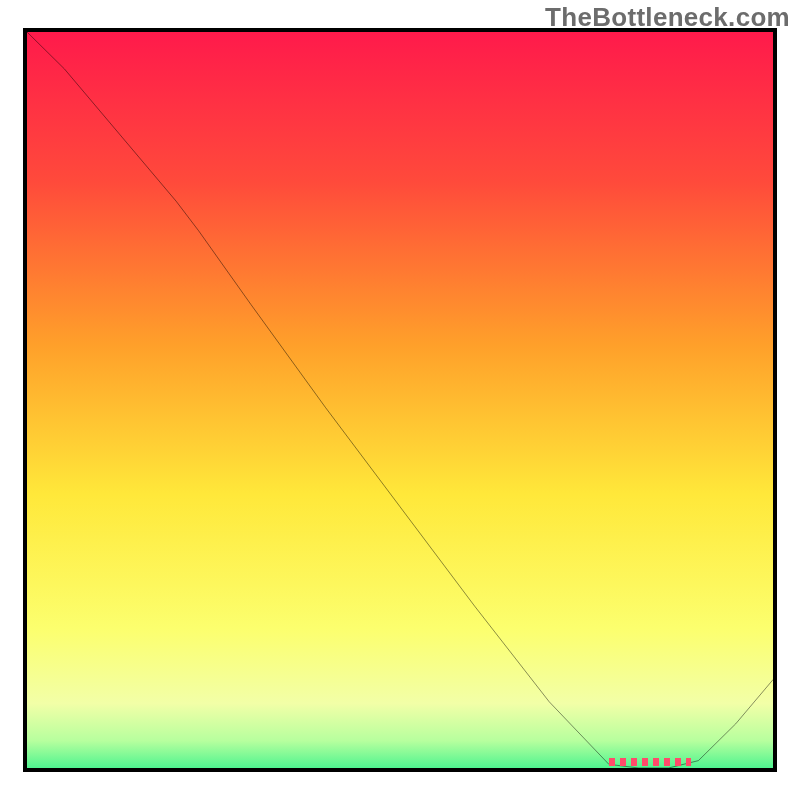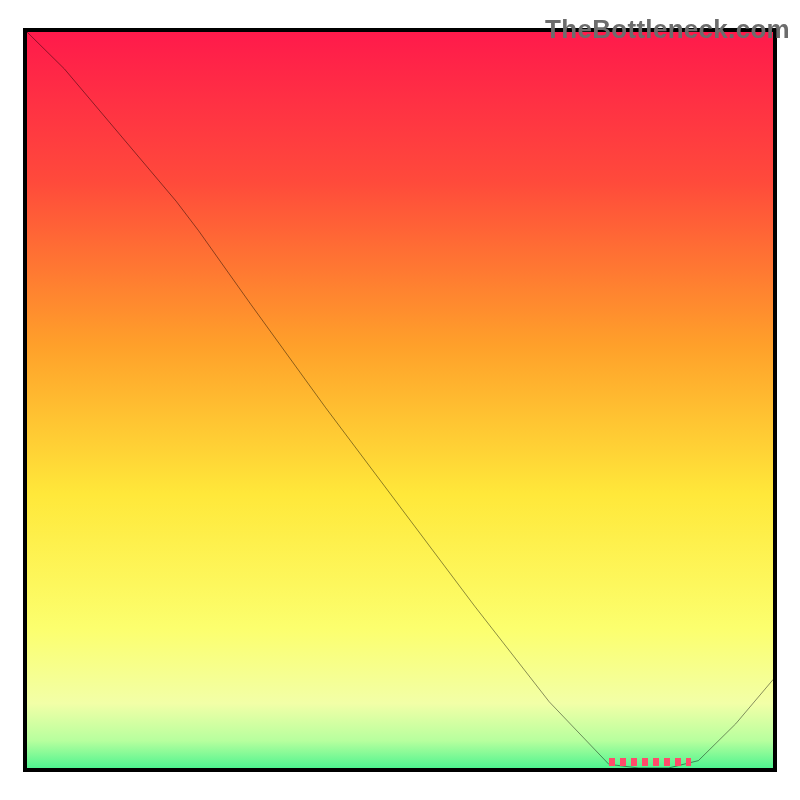--- a/index.html
+++ b/index.html
@@ -11,21 +11,21 @@
     font-family: Arial, Helvetica, sans-serif;
     overflow: hidden;
   }
   .stage {
     position: relative;
     width: 800px;
     height: 800px;
   }
   .watermark {
     position: absolute;
-    top: 14px;
+    top: 2px;
     right: 10px;
     font-size: 26px;
     font-weight: 600;
     color: #6c6c6c;
     letter-spacing: 0.3px;
     z-index: 5;
   }
   .plot-frame {
     position: absolute;
     left: 23px;

